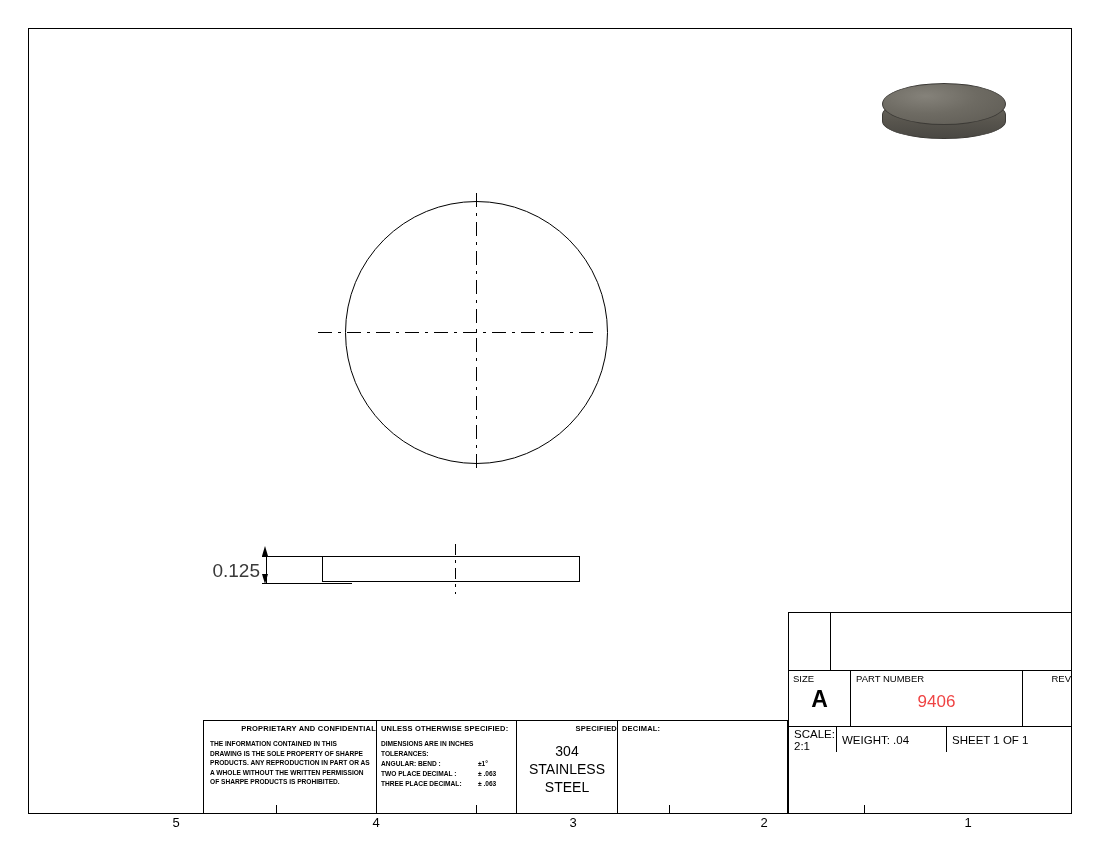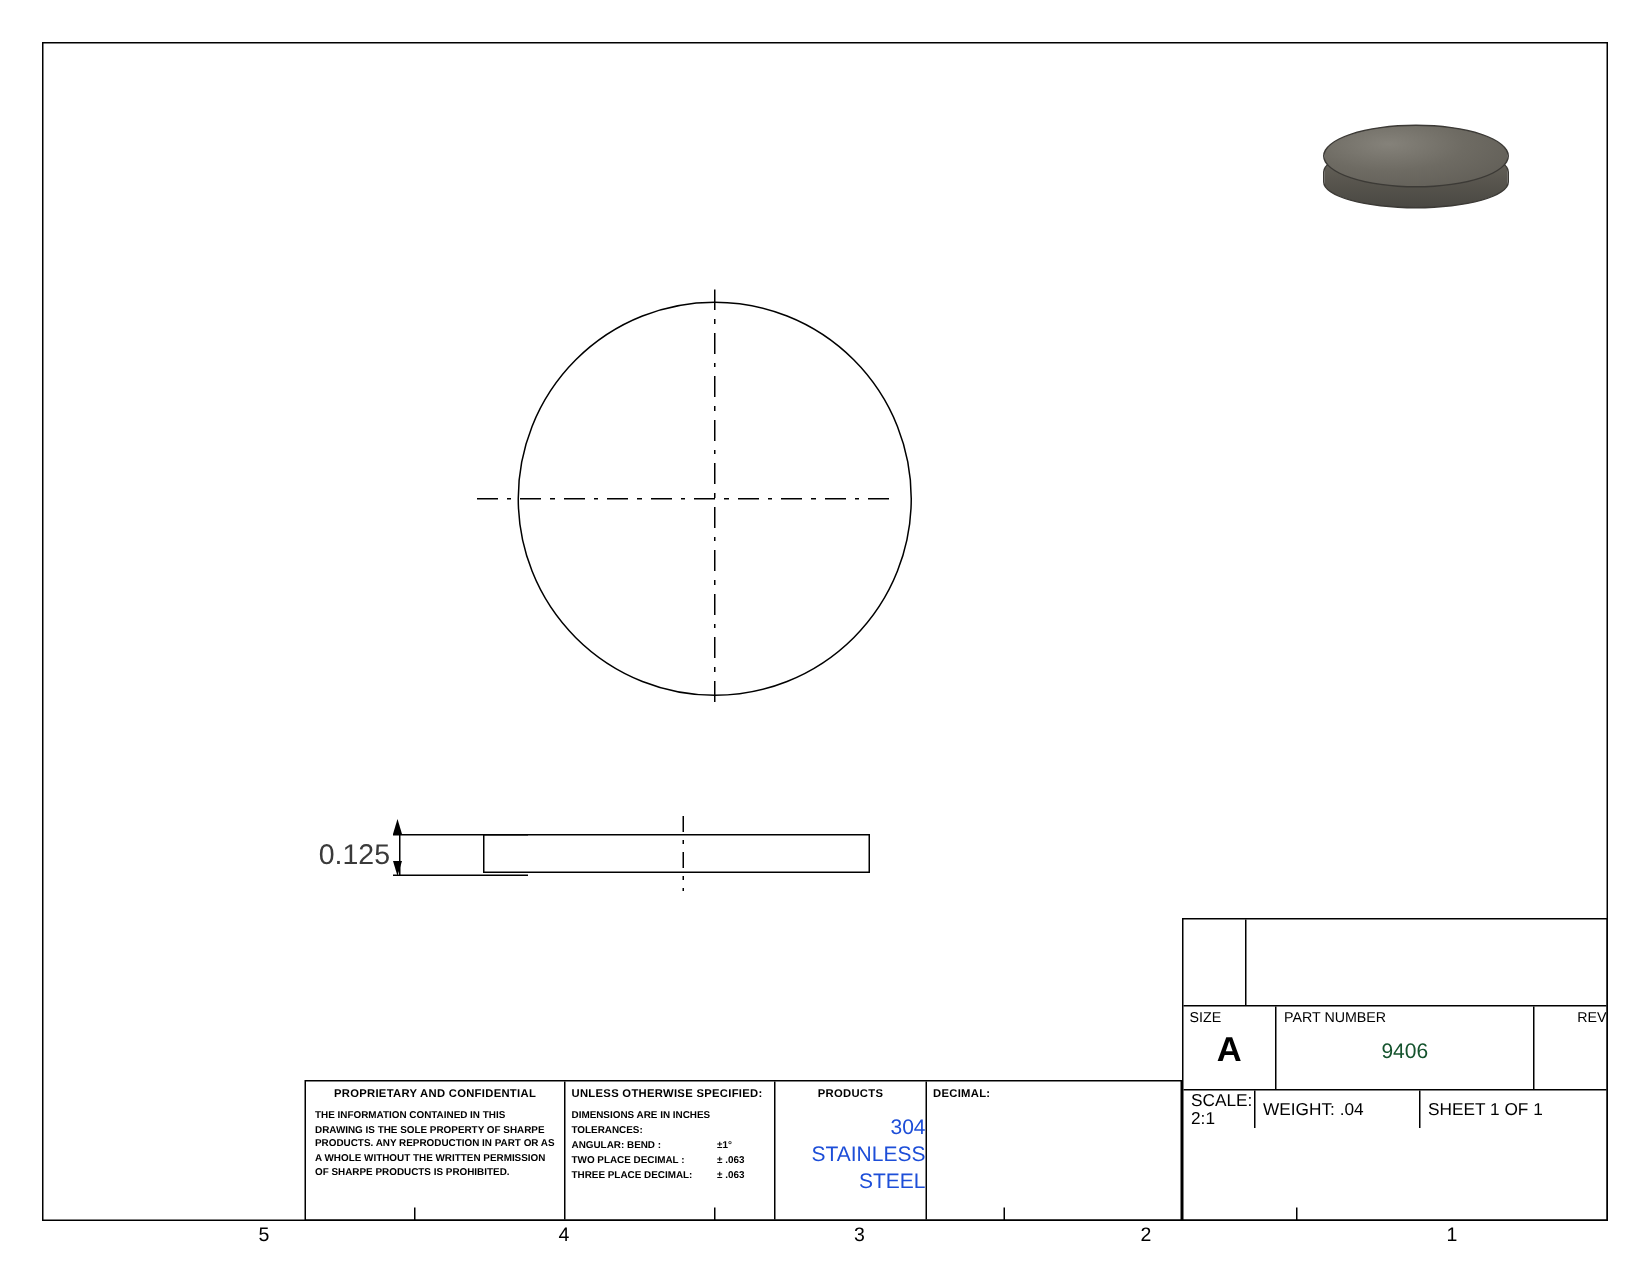--- a/index.html
+++ b/index.html
@@ -246,21 +246,21 @@
   }
   .nt-col {
     border-right: 1px solid #000;
     box-sizing: border-box;
     position: relative;
   }
   .nt-col:last-child { border-right: none; }
   .nt-head {
     font-size: 7.5px;
     font-weight: bold;
-    text-align: center;
+    text-align: right;
     padding-top: 3px;
     letter-spacing: 0.2px;
   }
   .nt-head-left {
     font-size: 7.5px;
     font-weight: bold;
     padding: 3px 0 0 4px;
     letter-spacing: 0.2px;
   }
   .col-prop { width: 173px; }
@@ -278,24 +278,24 @@
     font-weight: bold;
     line-height: 1.5;
   }
   .tol-row {
     display: flex;
     justify-content: space-between;
   }
   .tol-row .val { width: 34px; text-align: left; }
   .col-mat { width: 101px; }
   .col-mat .matval {
-    text-align: right;
+    text-align: center;
     font-size: 14px;
     line-height: 1.28;
-    color: #1d4ed8;
+    color: #000000;
     padding-top: 10px;
   }
   .col-comments { width: 169px; }
   
   .title-block {
     position: absolute;
     left: 788px;
     top: 612px;
     width: 284px;
     height: 202px;
@@ -390,23 +390,23 @@
     border-right: 1px solid #000;
     box-sizing: border-box;
     position: relative;
   }
   .tb-pn .lbl {
     font-size: 9.5px;
     padding: 2px 0 0 5px;
   }
   .tb-pn .val {
     text-align: center;
-    font-size: 14px;
+    font-size: 17px;
     margin-top: 8px;
-    color: #14532d;
+    color: #ef4444;
   }
   .tb-rev {
     width: 48px;
     box-sizing: border-box;
     position: relative;
   }
   .tb-rev .lbl {
     font-size: 9.5px;
     text-align: right;
     padding-top: 2px;
@@ -480,21 +480,21 @@
           <span>TWO PLACE DECIMAL :</span>
           <span class="val">± .063</span>
         </div>
         <div class="tol-row">
           <span>THREE PLACE DECIMAL:</span>
           <span class="val">± .063</span>
         </div>
       </div>
     </div>
     <div class="nt-col col-mat">
-      <div class="nt-head">PRODUCTS</div>
+      <div class="nt-head">SPECIFIED</div>
       <div class="matval">
         <div>304</div>
         <div>STAINLESS</div>
         <div>STEEL</div>
       </div>
     </div>
     <div class="nt-col col-comments">
       <div class="nt-head-left">DECIMAL:</div>
     </div>
   </div>

